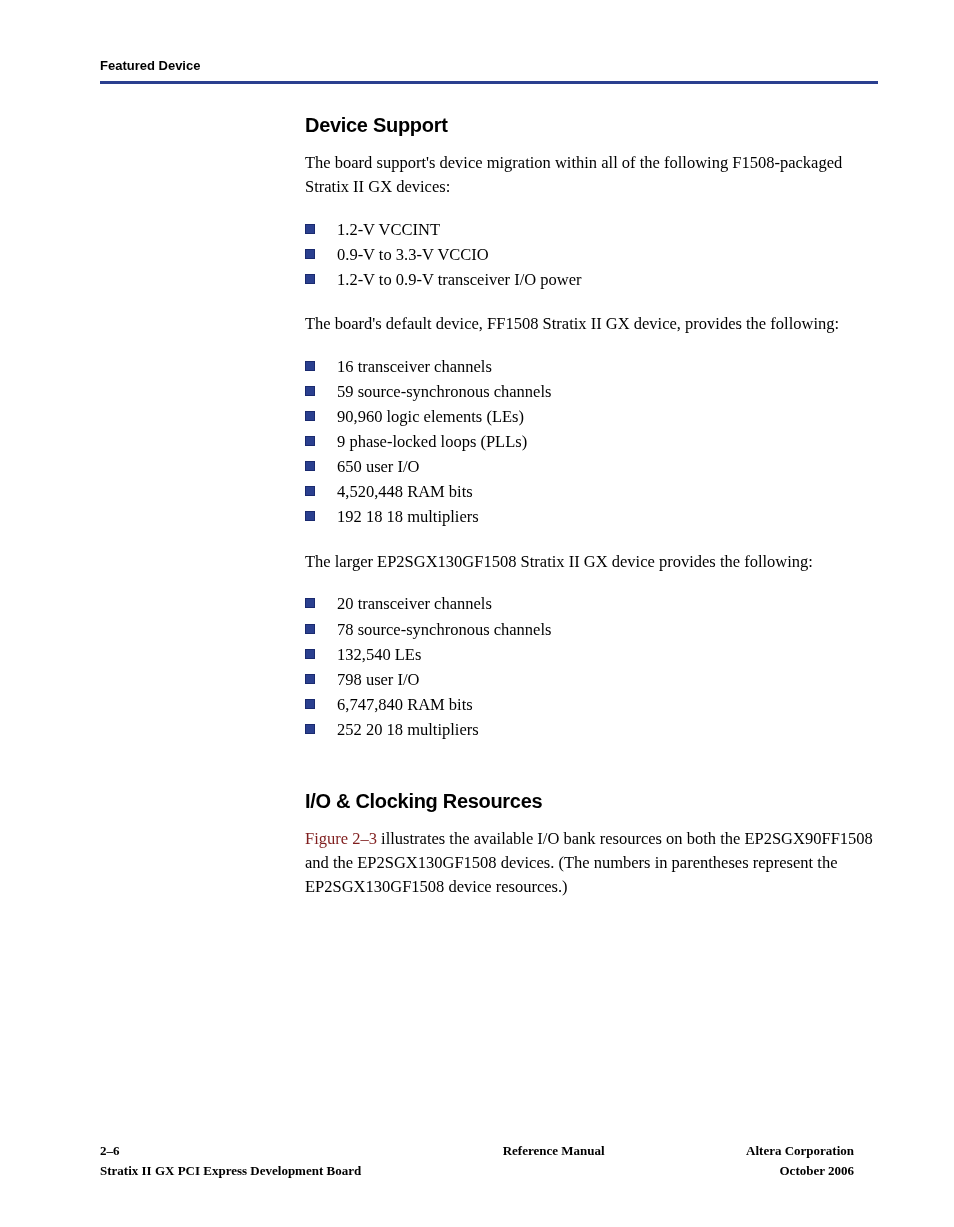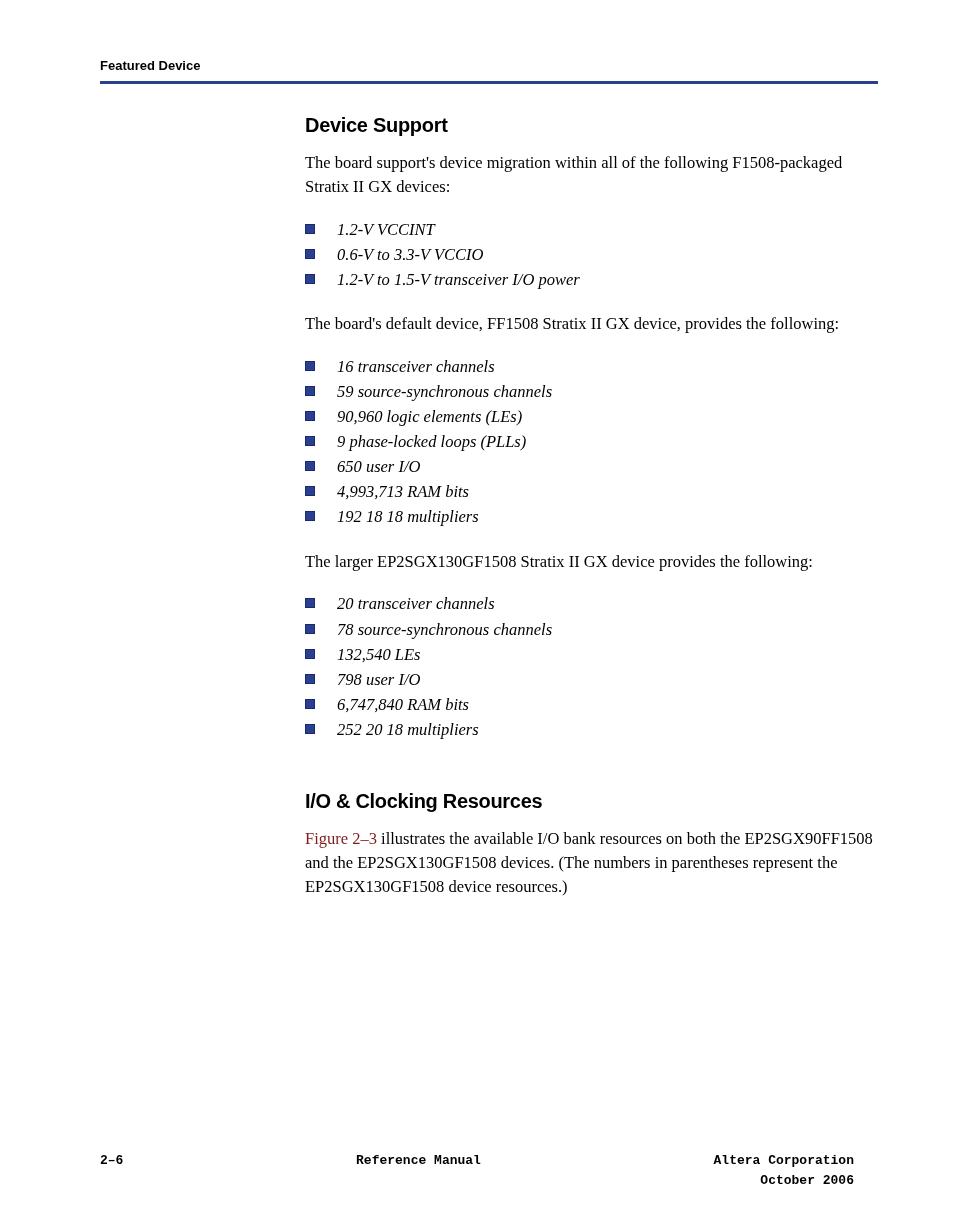--- a/index.html
+++ b/index.html
@@ -42,42 +42,41 @@
     }
     ul.bullet-list {
       list-style: none;
       margin-bottom: 20px;
     }
     ul.bullet-list li {
       font-size: 16.5px;
       line-height: 1.52;
       padding-left: 32px;
       position: relative;
-      font-style: italic;
     }
     ul.bullet-list li .bullet-icon {
       position: absolute;
       left: 0;
       top: 7px;
       width: 10px;
       height: 10px;
       background: #2a3f8f;
       border: 1px solid #1a2a6f;
     }
     .figure-link {
       color: #7f1d1d;
     }
     .footer {
       position: absolute;
-      bottom: 37px;
+      bottom: 47px;
       left: 100px;
       right: 100px;
       display: flex;
       justify-content: space-between;
-      font-family: Liberation Mono, monospace;
+      font-family: Liberation Serif, serif;
       font-size: 13px;
       line-height: 1.5;
     }
     .footer-left { text-align: left; }
     .footer-center { text-align: center; font-weight: bold; }
     .footer-right { text-align: right; }
     .footer .bold { font-weight: bold; }
     .section-gap { margin-top: 48px; }
   </style>
 </head>
@@ -88,33 +87,33 @@
   <hr class="header-rule">
 
   <div class="content">
 
     <h2 class="section-title">Device Support</h2>
 
     <p class="paragraph">The board support's device migration within all of the following F1508-packaged Stratix II GX devices:</p>
 
     <ul class="bullet-list">
       <li><span class="bullet-icon"></span><span>1.2-V VCCINT</span></li>
-      <li><span class="bullet-icon"></span><span>0.6-V to 3.3-V VCCIO</span></li>
-      <li><span class="bullet-icon"></span><span>1.2-V to 1.5-V transceiver I/O power</span></li>
+      <li><span class="bullet-icon"></span><span>0.9-V to 3.3-V VCCIO</span></li>
+      <li><span class="bullet-icon"></span><span>1.2-V to 0.9-V transceiver I/O power</span></li>
     </ul>
 
     <p class="paragraph">The board's default device, FF1508 Stratix II GX device, provides the following:</p>
 
     <ul class="bullet-list">
       <li><span class="bullet-icon"></span><span>16 transceiver channels</span></li>
       <li><span class="bullet-icon"></span><span>59 source-synchronous channels</span></li>
       <li><span class="bullet-icon"></span><span>90,960 logic elements (LEs)</span></li>
       <li><span class="bullet-icon"></span><span>9 phase-locked loops (PLLs)</span></li>
       <li><span class="bullet-icon"></span><span>650 user I/O</span></li>
-      <li><span class="bullet-icon"></span><span>4,993,713 RAM bits</span></li>
+      <li><span class="bullet-icon"></span><span>4,520,448 RAM bits</span></li>
       <li><span class="bullet-icon"></span><span>192 18  18 multipliers</span></li>
     </ul>
 
     <p class="paragraph">The larger EP2SGX130GF1508 Stratix II GX device provides the following:</p>
 
     <ul class="bullet-list">
       <li><span class="bullet-icon"></span><span>20 transceiver channels</span></li>
       <li><span class="bullet-icon"></span><span>78 source-synchronous channels</span></li>
       <li><span class="bullet-icon"></span><span>132,540 LEs</span></li>
       <li><span class="bullet-icon"></span><span>798 user I/O</span></li>
@@ -126,20 +125,21 @@
 
 
     <p class="paragraph"><span class="figure-link">Figure 2–3</span><span> illustrates the available I/O bank resources on both the EP2SGX90FF1508 and the EP2SGX130GF1508 devices. (The numbers in parentheses represent the EP2SGX130GF1508 device resources.)</span></p>
 
   </div>
 </div>
 
 <div class="footer">
   <div class="footer-left">
     <div class="bold">2–6</div>
+    <div class="bold">Stratix II GX PCI Express Development Board</div>
   </div>
   <div class="footer-center">
     <div>Reference Manual</div>
   </div>
   <div class="footer-right">
     <div class="bold">Altera Corporation</div>
     <div class="bold">October 2006</div>
   </div>
 </div>
 

